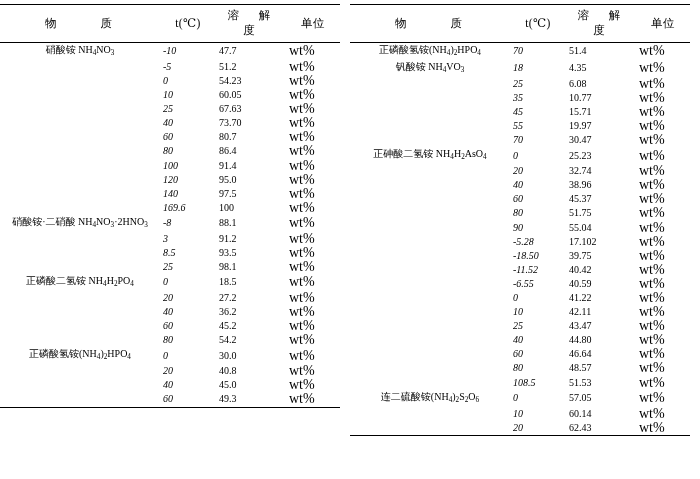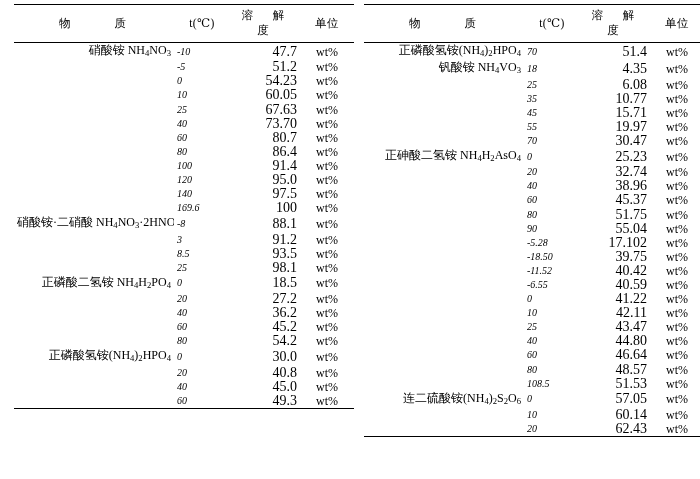--- a/index.html
+++ b/index.html
@@ -14,21 +14,21 @@
     color: #000000;
     overflow: hidden;
   }
   .page {
     position: relative;
     width: 700px;
     height: 468px;
     display: flex;
     flex-direction: row;
     box-sizing: border-box;
-    padding: 4px 6px 0 14px;
+    padding: 4px 6px 0 0;
   }
   .tablewrap {
     flex: 0 0 auto;
     width: 340px;
   }
   .tablewrap.right {
     margin-left: 10px;
   }
   table.sol {
     border-collapse: collapse;
@@ -57,38 +57,37 @@
     height: 14.1px;
     line-height: 14.1px;
     vertical-align: middle;
     white-space: nowrap;
     overflow: hidden;
   }
   table.sol tbody tr:last-child td {
     border-bottom: 1.6px solid #000;
   }
   td.sub {
-    text-align: right;
-    font-size: 12px;
+    text-align: center;
+    font-size: 10px;
     padding-left: 4px;
   }
   td.tt {
     text-align: left;
     padding-right: 14px;
     font-size: 10px;
     font-style: italic;
   }
   td.ss {
-    text-align: right;
+    text-align: left;
     padding-right: 16px;
+    font-size: 10px;
+  }
+  td.uu {
     font-size: 14px;
-  }
-  td.uu {
-    text-align: center;
-    font-size: 12px;
   }
   sub {
     font-size: 0.72em;
     vertical-align: -0.25em;
   }
 </style>
 </head>
 <body>
 
 <div class="page">

